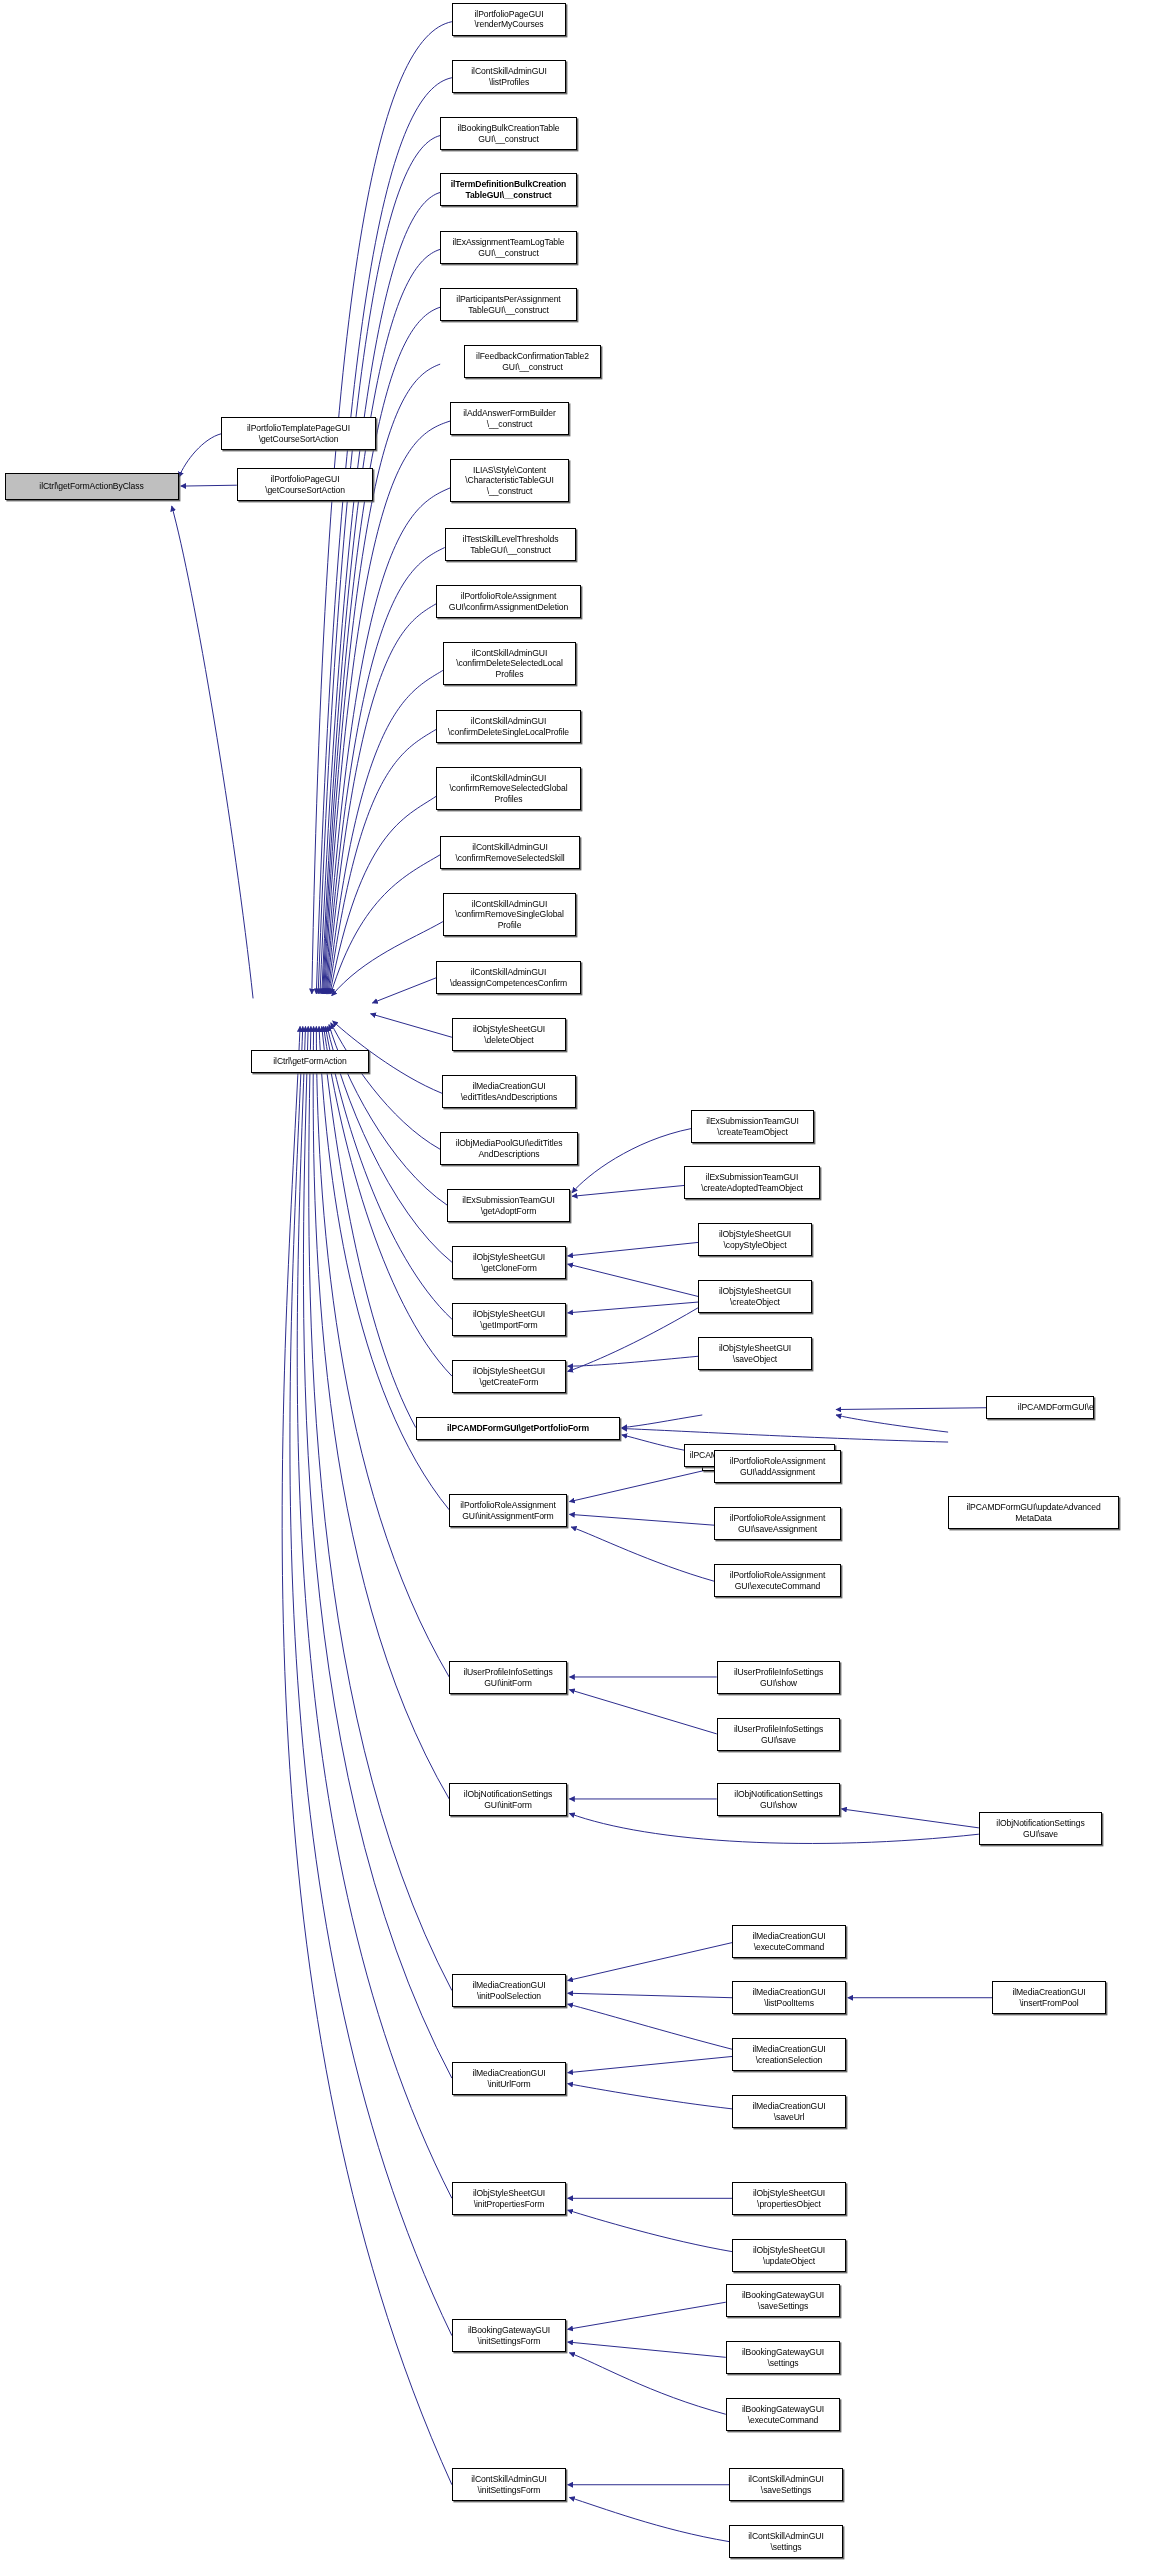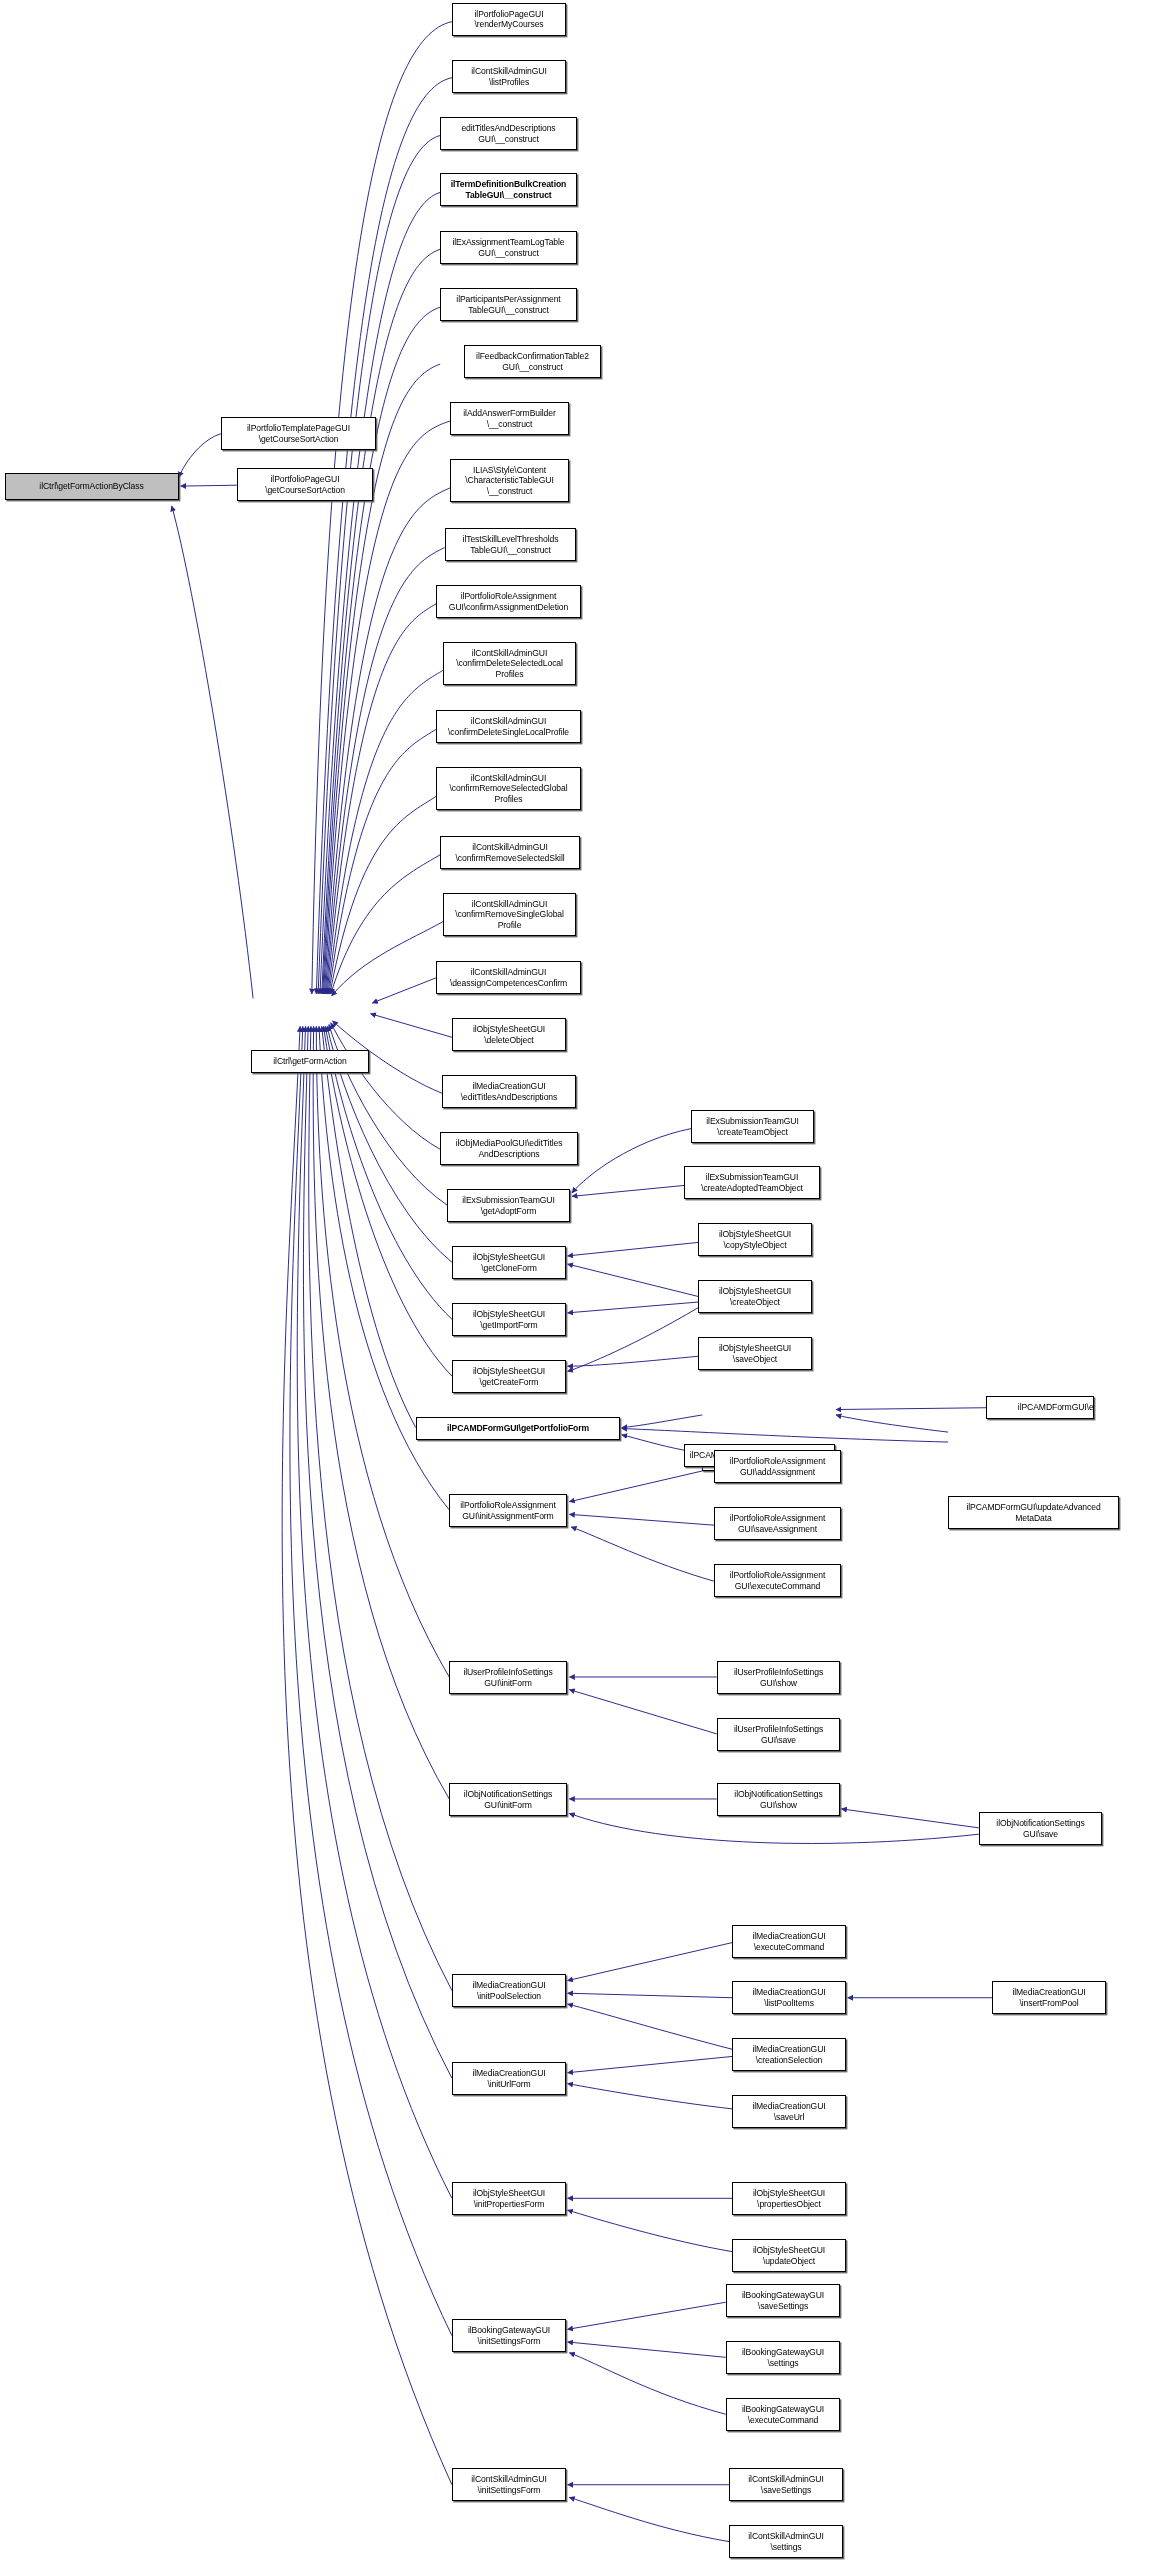--- a/index.html
+++ b/index.html
@@ -117,21 +117,21 @@
       <div class="node root" style="left: 4.5px; top: 473px; width: 174px; height: 27px;">ilCtrl\getFormActionByClass</div>
       <div class="node" style="left: 221px; top: 417px; width: 155px; height: 33px;">ilPortfolioTemplatePageGUI
 \getCourseSortAction</div>
       <div class="node" style="left: 237px; top: 468px; width: 136px; height: 33px;">ilPortfolioPageGUI
 \getCourseSortAction</div>
       <div class="node" style="left: 251px; top: 1050px; width: 118px; height: 22.6px;">ilCtrl\getFormAction</div>
       <div class="node" style="left: 452px; top: 2.7px; width: 114px; height: 33px;">ilPortfolioPageGUI
 \renderMyCourses</div>
       <div class="node" style="left: 452px; top: 60px; width: 114px; height: 33px;">ilContSkillAdminGUI
 \listProfiles</div>
-      <div class="node" style="left: 440px; top: 117px; width: 137px; height: 33px;">editTitlesAndDescriptions
+      <div class="node" style="left: 440px; top: 117px; width: 137px; height: 33px;">ilBookingBulkCreationTable
 GUI\__construct</div>
       <div class="node" style="left: 440px; top: 173px; width: 137px; height: 33px; font-weight: bold;">ilTermDefinitionBulkCreation
 TableGUI\__construct</div>
       <div class="node" style="left: 440px; top: 231px; width: 137px; height: 33px;">ilExAssignmentTeamLogTable
 GUI\__construct</div>
       <div class="node" style="left: 440px; top: 288px; width: 137px; height: 33px;">ilParticipantsPerAssignment
 TableGUI\__construct</div>
       <div class="node" style="left: 440px; top: 345px; width: 137px; height: 33px; margin-left: 24px;">ilFeedbackConfirmationTable2
 GUI\__construct</div>
       <div class="node" style="left: 450px; top: 402px; width: 119px; height: 33px;">ilAddAnswerFormBuilder

